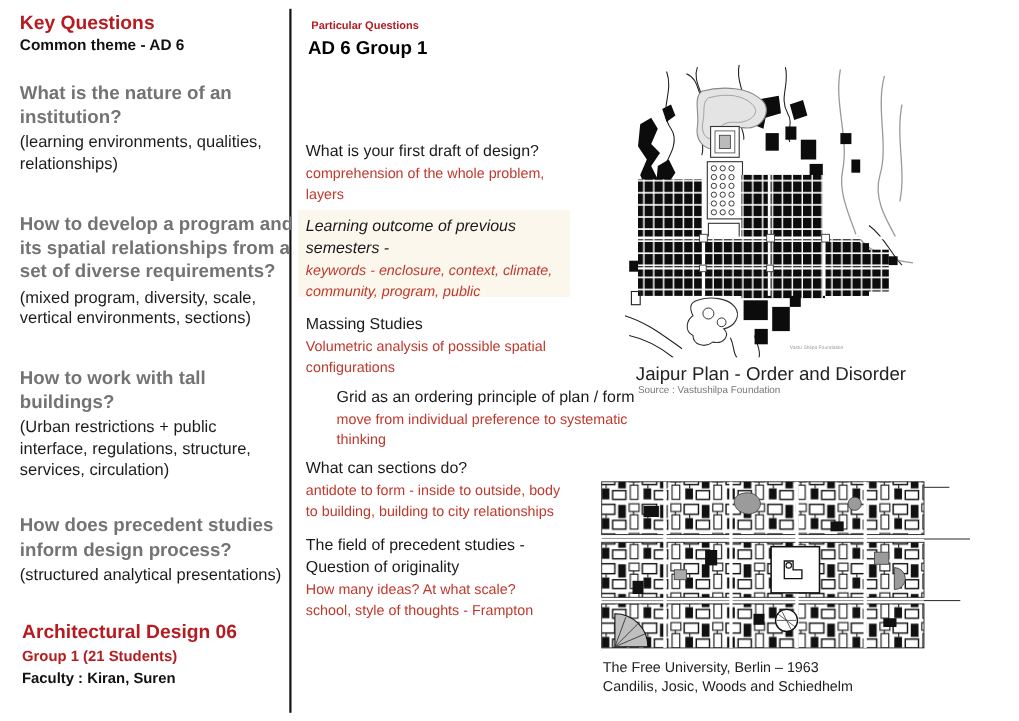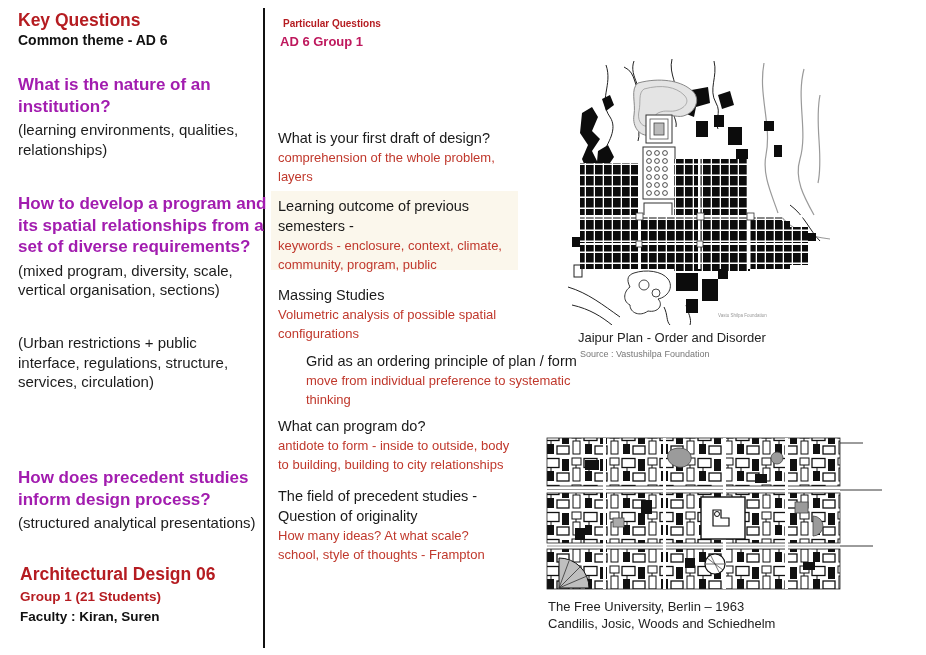--- a/index.html
+++ b/index.html
@@ -7,38 +7,38 @@
     position:relative;width:926px;height:655px;background:#ffffff;
     font-family:"Liberation Sans", sans-serif;overflow:hidden;
     -webkit-font-smoothing:antialiased;
   }
   .pre{white-space:pre-line;}
   
   .divider{position:absolute;left:263px;top:8px;width:2px;height:640px;background:#111;}
   .kq-title{position:absolute;left:18px;top:10px;font-size:17.5px;font-weight:bold;color:#b51c21;}
   .kq-sub{position:absolute;left:18px;top:32px;font-size:14px;font-weight:bold;color:#111;}
   .lblock{position:absolute;left:18px;width:250px;}
-  .lq{font-size:17px;line-height:21.5px;font-weight:bold;color:#a21caf;margin:0 0 3px 0;}
+  .lq{font-size:17px;line-height:21.5px;font-weight:bold;color:#737373;margin:0 0 3px 0;}
   .lnote{font-size:15px;line-height:19.5px;font-weight:400;color:#1c1c1c;}
   .lb1{top:74px;} .lb2{top:193px;} .lb3{top:333px;} .lb4{top:467px;}
   .course{position:absolute;left:20px;top:564px;font-size:17.5px;font-weight:bold;color:#b51c21;}
   .group{position:absolute;left:20px;top:589px;font-size:13.5px;font-weight:bold;color:#b51c21;}
   .faculty{position:absolute;left:20px;top:609px;font-size:13.5px;font-weight:bold;color:#111;}
   
   .mq-title{position:absolute;left:283px;top:18px;font-size:10px;font-weight:bold;color:#b51c21;}
-  .mq-sub{position:absolute;left:280px;top:34px;font-size:13px;font-weight:bold;color:#be185d;}
+  .mq-sub{position:absolute;left:280px;top:34px;font-size:17px;font-weight:bold;color:#000000;}
   .mitem{position:absolute;left:278px;width:300px;}
   .mq{font-size:14.5px;line-height:20px;font-weight:400;color:#1a1a1a;margin:0 0 1px 0;}
   .ma{font-size:13px;line-height:18.5px;font-weight:400;color:#c0382c;}
-  .mi1{top:74px;} .mi2{top:128px;} .mi3{top:196px;} .mi4{top:285px;}
+  .mi1{top:74px;} .mi2{top:128px;} .mi3{top:196px;font-style:italic;} .mi4{top:285px;}
   .mi5{top:351px;margin-left:28px;} .mi6{top:416px;} .mi7{top:486px;} .mi8{top:573px;}
   .hl-box{position:absolute;left:271px;top:191px;width:247px;height:79px;background:#fbf7ec;}
   
   .fig-jaipur{position:absolute;left:568px;top:55px;width:266px;height:270px;}
-  .jaipur-caption{position:absolute;left:578px;top:330px;font-size:13px;color:#222;}
+  .jaipur-caption{position:absolute;left:578px;top:330px;font-size:17px;color:#222;}
   .jaipur-source{position:absolute;left:580px;top:349px;font-size:9px;color:#777;}
   .fig-fu{position:absolute;left:545px;top:430px;width:337px;height:165px;}
   .fu-caption{position:absolute;left:548px;top:599px;font-size:13px;line-height:16.5px;color:#222;}
 </style>
 </head>
 <body>
 
 <div id="slide">
 
   <div class="divider"></div>
@@ -50,23 +50,25 @@
     <div class="lq pre">What is the nature of an
 institution?</div>
     <div class="lnote pre">(learning environments, qualities,
 relationships)</div>
   </div>
   <div class="lblock lb2">
     <div class="lq pre">How to develop a program and
 its spatial relationships from a
 set of diverse requirements?</div>
     <div class="lnote pre">(mixed program, diversity, scale,
-vertical organisation, sections)</div>
+vertical environments, sections)</div>
   </div>
   <div class="lblock lb3">
+    <div class="lq pre">How to work with tall
+buildings?</div>
     <div class="lnote pre">(Urban restrictions + public
 interface, regulations, structure,
 services, circulation)</div>
   </div>
   <div class="lblock lb4">
     <div class="lq pre">How does precedent studies
 inform design process?</div>
     <div class="lnote pre">(structured analytical presentations)</div>
   </div>
 
@@ -93,21 +95,21 @@
     <div class="mq pre">Massing Studies</div>
     <div class="ma pre">Volumetric analysis of possible spatial
 configurations</div>
   </div>
   <div class="mitem mi5">
     <div class="mq pre">Grid as an ordering principle of plan / form</div>
     <div class="ma pre">move from individual preference to systematic
 thinking</div>
   </div>
   <div class="mitem mi6">
-    <div class="mq pre">What can program do?</div>
+    <div class="mq pre">What can sections do?</div>
     <div class="ma pre">antidote to form - inside to outside, body
 to building, building to city relationships</div>
   </div>
   <div class="mitem mi7">
     <div class="mq pre">The field of precedent studies -
 Question of originality</div>
     <div class="ma pre">How many ideas? At what scale?
 school, style of thoughts - Frampton</div>
   </div>
 

